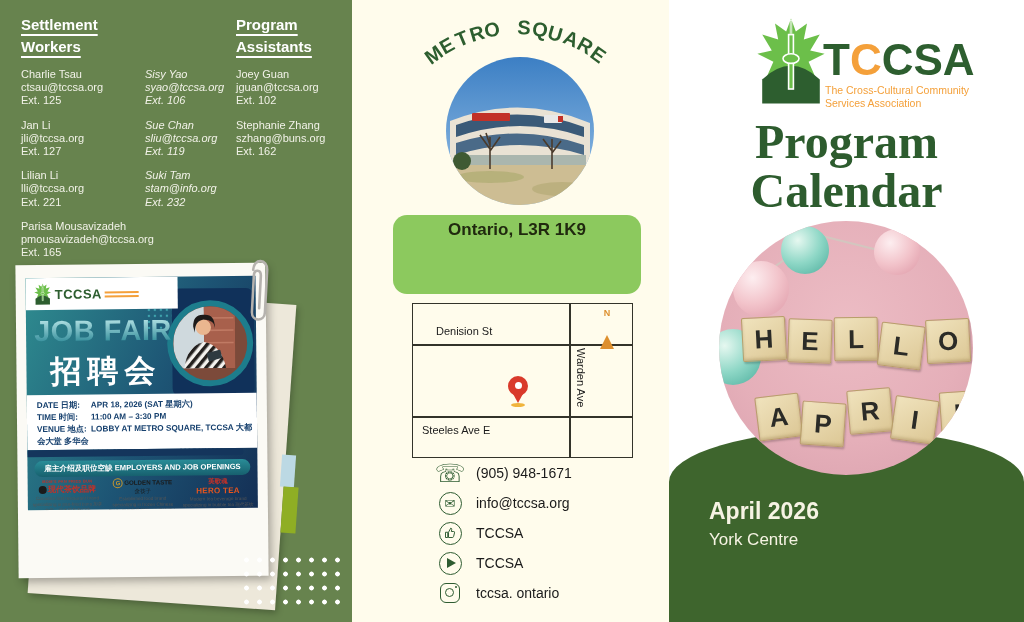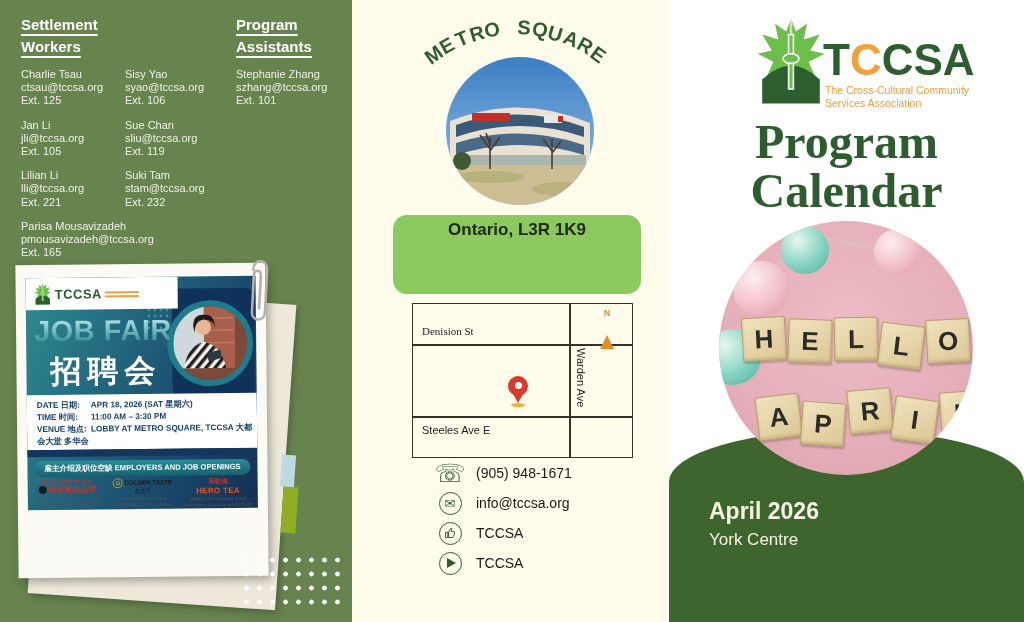--- a/index.html
+++ b/index.html
@@ -7,21 +7,21 @@
         font-family:"Liberation Sans",sans-serif;}
   .panel{position:absolute;top:0;height:622px;}
 
   
   .panel-left{left:0;width:352px;background:#67834e;color:#f4f4ec;}
   .lp-heading{position:absolute;font-size:15px;font-weight:bold;color:#fff;line-height:1.45;
       text-decoration:underline;text-decoration-thickness:2px;text-underline-offset:4px;}
   .lp-h1{left:21px;top:14px;}
   .lp-h2{left:236px;top:14px;}
   .lp-col{position:absolute;top:68px;width:104px;}
-  .lp-col1{left:21px;} .lp-col2{left:125px;} .lp-col3{left:236px;}
+  .lp-col1{left:21px;} .lp-col2{left:145px;font-style:italic;} .lp-col3{left:236px;}
   .entry{margin-bottom:11px;font-size:11px;line-height:1.2;color:#f2f2e8;}
   .entry div{white-space:nowrap;}
 
   
   .sheet-back{position:absolute;left:38px;top:296px;width:248px;height:306px;background:#ede8da;
       transform:rotate(4deg);box-shadow:2px 3px 6px rgba(0,0,0,.25);}
   .accent-blue{position:absolute;left:281px;top:455px;width:14px;height:32px;background:#bcd9e4;transform:rotate(4deg);}
   .accent-olive{position:absolute;left:282px;top:487px;width:15px;height:46px;background:#8fae24;transform:rotate(4deg);}
   .polaroid{position:absolute;left:17px;top:264px;width:250px;height:313px;background:#fbfaf5;
       transform:rotate(-0.6deg);box-shadow:3px 4px 8px rgba(0,0,0,.3);}
@@ -157,21 +157,21 @@
 
         <div class="entry">
           <div>Charlie Tsau</div>
           <div>ctsau@tccsa.org</div>
           <div>Ext. 125</div>
         </div>
 
         <div class="entry">
           <div>Jan Li</div>
           <div>jli@tccsa.org</div>
-          <div>Ext. 105</div>
+          <div>Ext. 127</div>
         </div>
 
         <div class="entry">
           <div>Lilian Li</div>
           <div>lli@tccsa.org</div>
           <div>Ext. 221</div>
         </div>
 
         <div class="entry">
           <div>Parisa Mousavizadeh</div>
@@ -189,32 +189,37 @@
         </div>
 
         <div class="entry">
           <div>Sue Chan</div>
           <div>sliu@tccsa.org</div>
           <div>Ext. 119</div>
         </div>
 
         <div class="entry">
           <div>Suki Tam</div>
-          <div>stam@tccsa.org</div>
+          <div>stam@info.org</div>
           <div>Ext. 232</div>
         </div>
 
       </div>
     <div class="lp-col lp-col3">
 
+        <div class="entry">
+          <div>Joey Guan</div>
+          <div>jguan@tccsa.org</div>
+          <div>Ext. 102</div>
+        </div>
 
         <div class="entry">
           <div>Stephanie Zhang</div>
-          <div>szhang@tccsa.org</div>
-          <div>Ext. 101</div>
+          <div>szhang@buns.org</div>
+          <div>Ext. 162</div>
         </div>
       </div>
 
     <div class="sheet-back"></div>
     <div class="accent-blue"></div>
     <div class="accent-olive"></div>
 
     <div class="polaroid">
       <div class="flyer">
         <div class="f-photo-panel"></div>
@@ -258,21 +263,21 @@
           <div><span class="lbl">DATE 日期:</span><span>APR 18, 2026 (SAT 星期六)</span></div>
           <div><span class="lbl">TIME 时间:</span><span>11:00 AM – 3:30 PM</span></div>
           <div><span class="lbl">VENUE 地点:</span><span>LOBBY AT METRO SQUARE, TCCSA 大都会大堂 多华会</span></div>
           <div class="f-venue2">3636 STEELES AVE E, MARKHAM, ON L3R 1K9</div>
         </div>
         <div class="f-swoosh"></div>
         <div class="f-banner">雇主介绍及职位空缺 EMPLOYERS AND JOB OPENINGS</div>
         <div class="f-logos">
           <div class="col">
             <div class="emp-brand-sm">MOM'S PAN FRIED BUN</div>
-            <div class="emp-name-red"><span class="face-dot"></span><span>知名食品品牌</span></div>
+            <div class="emp-name-red"><span class="face-dot"></span><span>现代茶饮品牌</span></div>
             <div class="emp-desc">Canada's first restaurant brand specializing in pan-fried buns 加拿大第一间水煎包专门店</div>
           </div>
           <div class="col">
             <div class="emp-brand-gold"><span class="gold-g">G</span><span>GOLDEN TASTE</span></div>
             <div class="emp-name-gold">金筷子</div>
             <div class="emp-desc">Established food brand specializing in frozen Chinese foods 知名食品品牌，专营冷冻中式食品</div>
           </div>
           <div class="col">
             <div class="emp-name-hero">英歌魂</div>
             <div class="emp-brand-hero">HERO TEA</div>
@@ -333,21 +338,21 @@
     </div>
 
     <div class="address-box">
       <div>Ontario, L3R 1K9</div>
     </div>
 
     <div class="map">
       <div class="map-hline" style="top:40px;"></div>
       <div class="map-hline" style="top:112px;"></div>
       <div class="map-vline"></div>
-      <div class="map-label" style="left:9px;top:21px;font-family:Liberation Serif, serif;">Denision St</div>
+      <div class="map-label" style="left:23px;top:21px;">Denision St</div>
       <div class="map-label" style="left:9px;top:120px;">Steeles Ave E</div>
       <div class="map-warden">Warden Ave</div>
       <div class="compass">
         <span class="n">N</span>
         <span class="tri"></span>
       </div>
       <div class="pin">
         <span class="shadow"></span>
           <span class="tip"></span>
           <span class="head"></span>
@@ -378,20 +383,29 @@
         </span>
         <span class="c-text">TCCSA</span>
       </div>
       <div class="c-row">
         <span class="c-icon">
             <span class="circle-icon">
               <span class="play-tri"></span>
             </span>
           </span>
         <span class="c-text">TCCSA</span>
+      </div>
+      <div class="c-row">
+        <span class="c-icon">
+            <span class="ig-icon">
+              <span class="lens"></span>
+              <span class="dot"></span>
+            </span>
+          </span>
+        <span class="c-text">tccsa. ontario</span>
       </div>
     </div>
   </section>
 
   <section class="panel panel-right">
     <div class="rp-logo">
       <svg width="80" height="90" viewBox="0 0 100 110">
         <path d="M50 2 L56 18 L70 8 L66 28 L86 22 L74 42 L92 46 L72 56 L80 74 L58 64 L54 84 L46 84 L42 64 L20 74 L28 56 L8 46 L26 42 L14 22 L34 28 L30 8 L44 18 Z" fill="#6cbf4a"></path>
         <path d="M14 78 Q50 44 86 78 L86 108 L14 108 Z" fill="#2d5e2f"></path>
         <rect x="47" y="22" width="6" height="68" fill="#6cbf4a" stroke="#fff" stroke-width="2"></rect>

